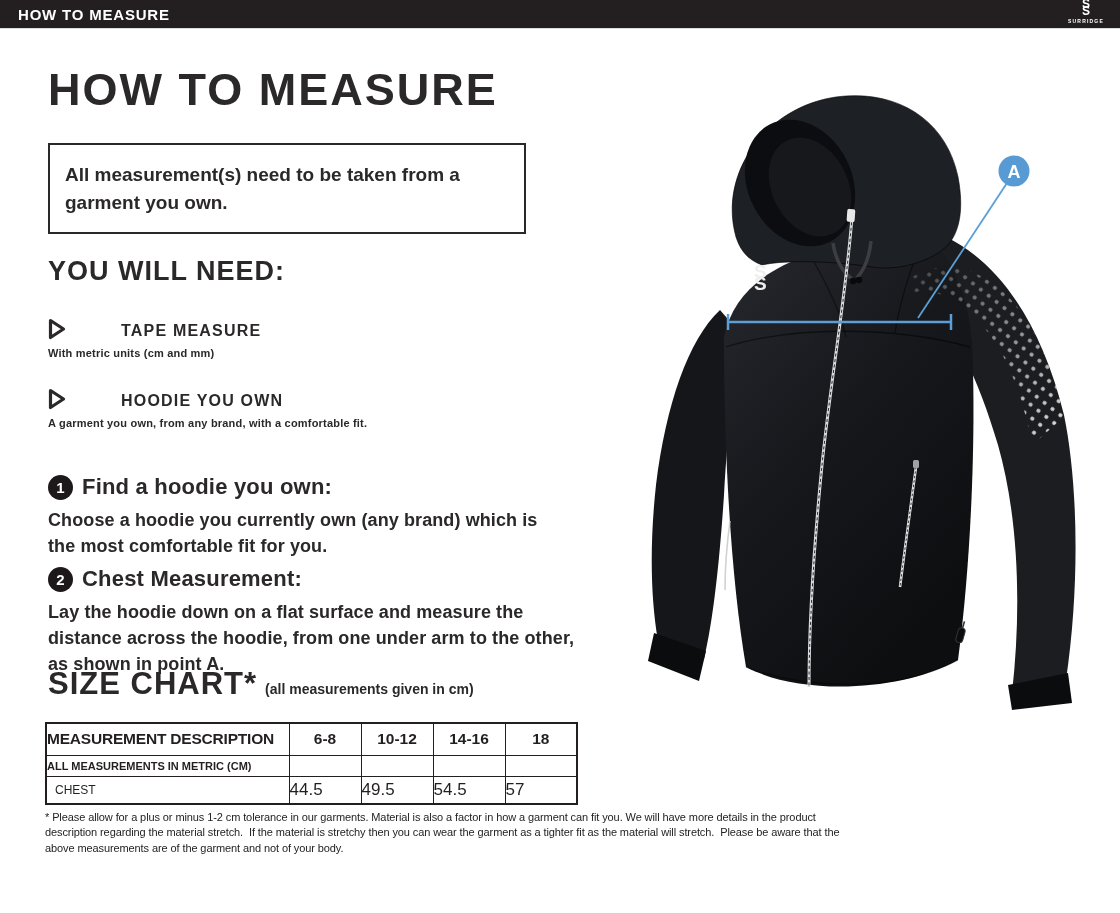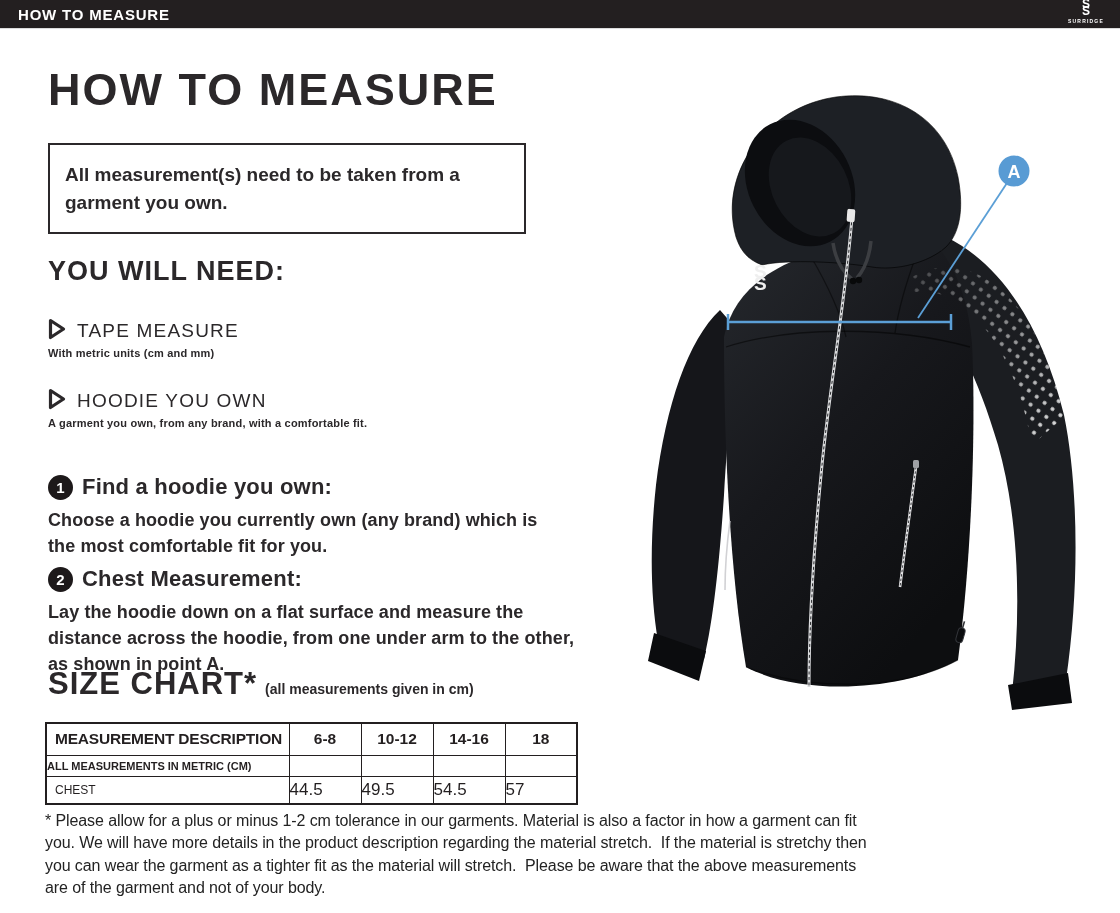--- a/index.html
+++ b/index.html
@@ -18,21 +18,21 @@
   
   .page-title { position:absolute; left:48px; top:64px; font-size:45px; font-weight:800;
     letter-spacing:2px; color:#2b282a; }
   .notice-box { position:absolute; left:48px; top:143px; width:478px; border:2.5px solid #2b282a;
     padding:16px 15px; font-size:19px; font-weight:bold; line-height:1.45; color:#2b282a; }
   .ywn-heading { position:absolute; left:48px; top:256px; font-size:27px; font-weight:800; letter-spacing:1px; }
 
   .need-item { position:absolute; left:48px; }
   .need-item.one { top:318px; } .need-item.two { top:388px; }
   .need-row { display:flex; align-items:center; gap:11px; }
-  .need-label { font-size:19px; font-weight:400; letter-spacing:1.2px; }
+  .need-label { font-size:16px; font-weight:700; letter-spacing:1.2px;margin-left:44px; }
   .need-desc { font-size:11px; font-weight:bold; margin-top:3px; letter-spacing:.2px; }
 
   .step { position:absolute; left:48px; }
   .step.one { top:474px; } .step.two { top:566px; }
   .step-head { display:flex; align-items:center; gap:9px; }
   .step-num { width:25px; height:25px; border-radius:50%; background:#1d191a; color:#fff;
     font-size:15px; font-weight:bold; display:flex; align-items:center; justify-content:center; }
   .step-title { font-size:22px; font-weight:800; letter-spacing:.2px; }
   .step-desc { font-size:18px; font-weight:bold; line-height:1.45; margin-top:7px; letter-spacing:.1px; }
   .step.one .step-desc { max-width:505px; }
@@ -41,26 +41,26 @@
   .size-chart-head { position:absolute; left:48px; top:666px; display:flex; align-items:baseline; gap:8px; }
   .size-chart-title { font-size:31px; font-weight:800; letter-spacing:1px; }
   .size-chart-sub { font-size:14px; font-weight:bold; }
 
   table.size-table { position:absolute; left:45px; top:722px; width:533px;
     border-collapse:collapse; border:2.5px solid #231f20; table-layout:fixed; }
   .size-table td { border:1.5px solid #231f20; color:#231f20; }
   .size-table col.c0 { width:243px; }
   .size-table col.cs { width:72px; }
   .size-table tr.hdr td { font-size:15.5px; font-weight:bold; height:32px; text-align:center; }
-  .size-table tr.hdr td:first-child { text-align:left; padding-left:8px; letter-spacing:-.2px; }
+  .size-table tr.hdr td:first-child { text-align:left; padding-left:0; letter-spacing:-.2px; }
   .size-table tr.metric td { font-size:11px; font-weight:bold; height:21px; padding-left:0; }
   .size-table tr.vals td { font-size:17px; height:28px; text-align:left; }
   .size-table tr.vals td:first-child { font-size:12px; text-align:left; padding-left:8px; }
 
-  .footnote { position:absolute; left:45px; top:810px; width:825px; font-size:16px;
+  .footnote { position:absolute; left:45px; top:810px; width:825px; font-size:11px;
     line-height:1.4; color:#232323; white-space:pre-wrap; letter-spacing:-.1px; }
 
   
   .diagram { position:absolute; left:628px; top:85px; width:492px; height:625px; }
 </style>
 </head>
 <body>
 
 <div class="canvas">
 

